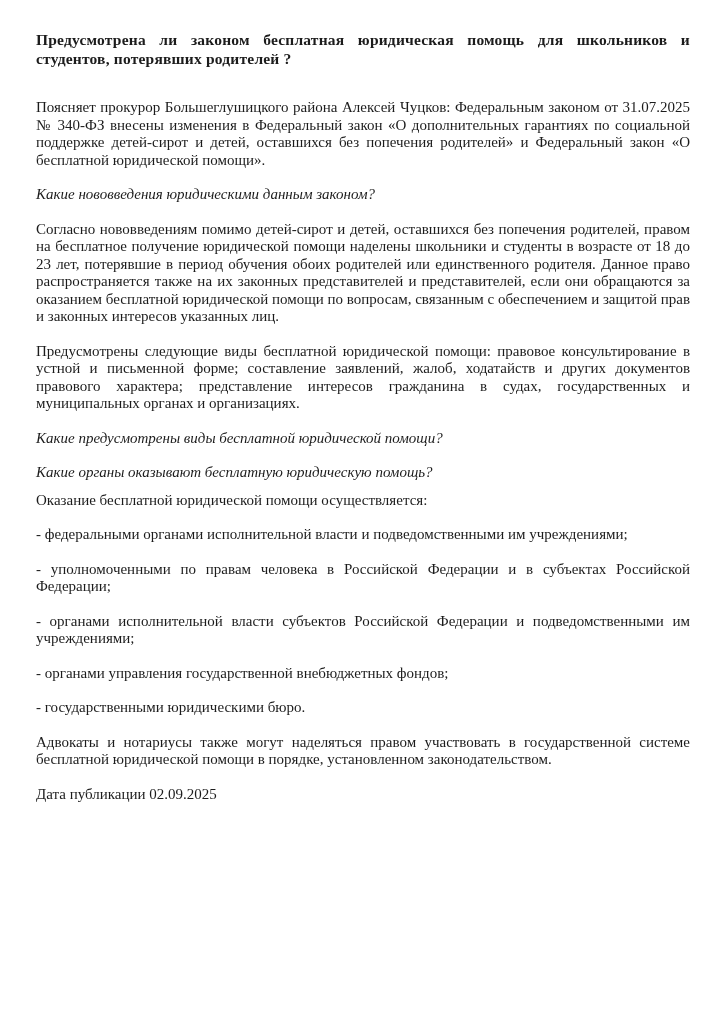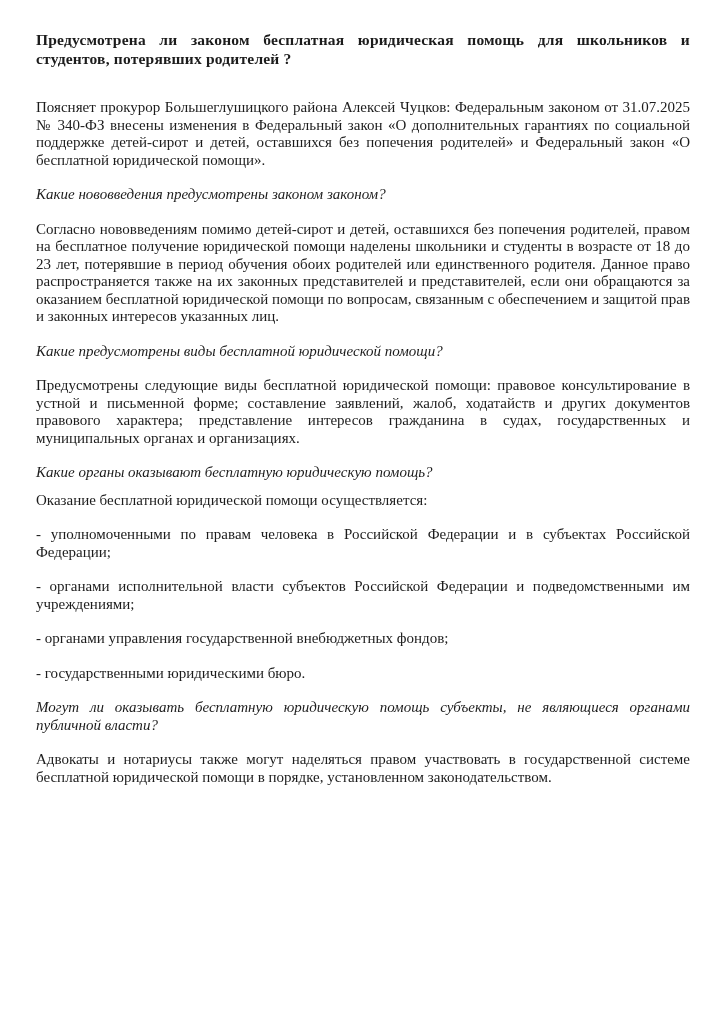--- a/index.html
+++ b/index.html
@@ -43,26 +43,27 @@
     margin-top: -7px;
   }
 </style>
 </head>
 <body style="color: rgb(28, 28, 28); background: rgb(255, 255, 255);">
 
 <div class="page">
   <h1 class="doc-title">Предусмотрена ли законом бесплатная юридическая помощь для школьников и студентов, потерявших родителей ?</h1>
   <div id="doc-body">
       <p class="block paragraph">Поясняет прокурор Большеглушицкого района Алексей Чуцков: Федеральным законом от 31.07.2025 № 340-ФЗ внесены изменения в Федеральный закон «О дополнительных гарантиях по социальной поддержке детей-сирот и детей, оставшихся без попечения родителей» и Федеральный закон «О бесплатной юридической помощи».</p>
-      <p class="block question">Какие нововведения предусмотрены законом законом?</p>
+      <p class="block question">Какие нововведения юридическими данным законом?</p>
       <p class="block paragraph">Согласно нововведениям помимо детей-сирот и детей, оставшихся без попечения родителей, правом на бесплатное получение юридической помощи наделены школьники и студенты в возрасте от 18 до 23 лет, потерявшие в период обучения обоих родителей или единственного родителя. Данное право распространяется также на их законных представителей и представителей, если они обращаются за оказанием бесплатной юридической помощи по вопросам, связанным с обеспечением и защитой прав и законных интересов указанных лиц.</p>
+      <p class="block paragraph">Предусмотрены следующие виды бесплатной юридической помощи: правовое консультирование в устной и письменной форме; составление заявлений, жалоб, ходатайств и других документов правового характера; представление интересов гражданина в судах, государственных и муниципальных органах и организациях.</p>
       <p class="block question">Какие предусмотрены виды бесплатной юридической помощи?</p>
-      <p class="block paragraph">Предусмотрены следующие виды бесплатной юридической помощи: правовое консультирование в устной и письменной форме; составление заявлений, жалоб, ходатайств и других документов правового характера; представление интересов гражданина в судах, государственных и муниципальных органах и организациях.</p>
       <p class="block question">Какие органы оказывают бесплатную юридическую помощь?</p>
       <p class="block paragraph tight">Оказание бесплатной юридической помощи осуществляется:</p>
+      <p class="block list-item">- федеральными органами исполнительной власти и подведомственными им учреждениями;</p>
       <p class="block list-item">- уполномоченными по правам человека в Российской Федерации и в субъектах Российской Федерации;</p>
       <p class="block list-item">- органами исполнительной власти субъектов Российской Федерации и подведомственными им учреждениями;</p>
       <p class="block list-item">- органами управления государственной внебюджетных фондов;</p>
       <p class="block list-item">- государственными юридическими бюро.</p>
-      <p class="block question">Могут ли оказывать бесплатную юридическую помощь субъекты, не являющиеся органами публичной власти?</p>
       <p class="block paragraph">Адвокаты и нотариусы также могут наделяться правом участвовать в государственной системе бесплатной юридической помощи в порядке, установленном законодательством.</p>
+      <p class="block paragraph">Дата публикации 02.09.2025</p>
     </div>
 </div>
 
 </body></html>

